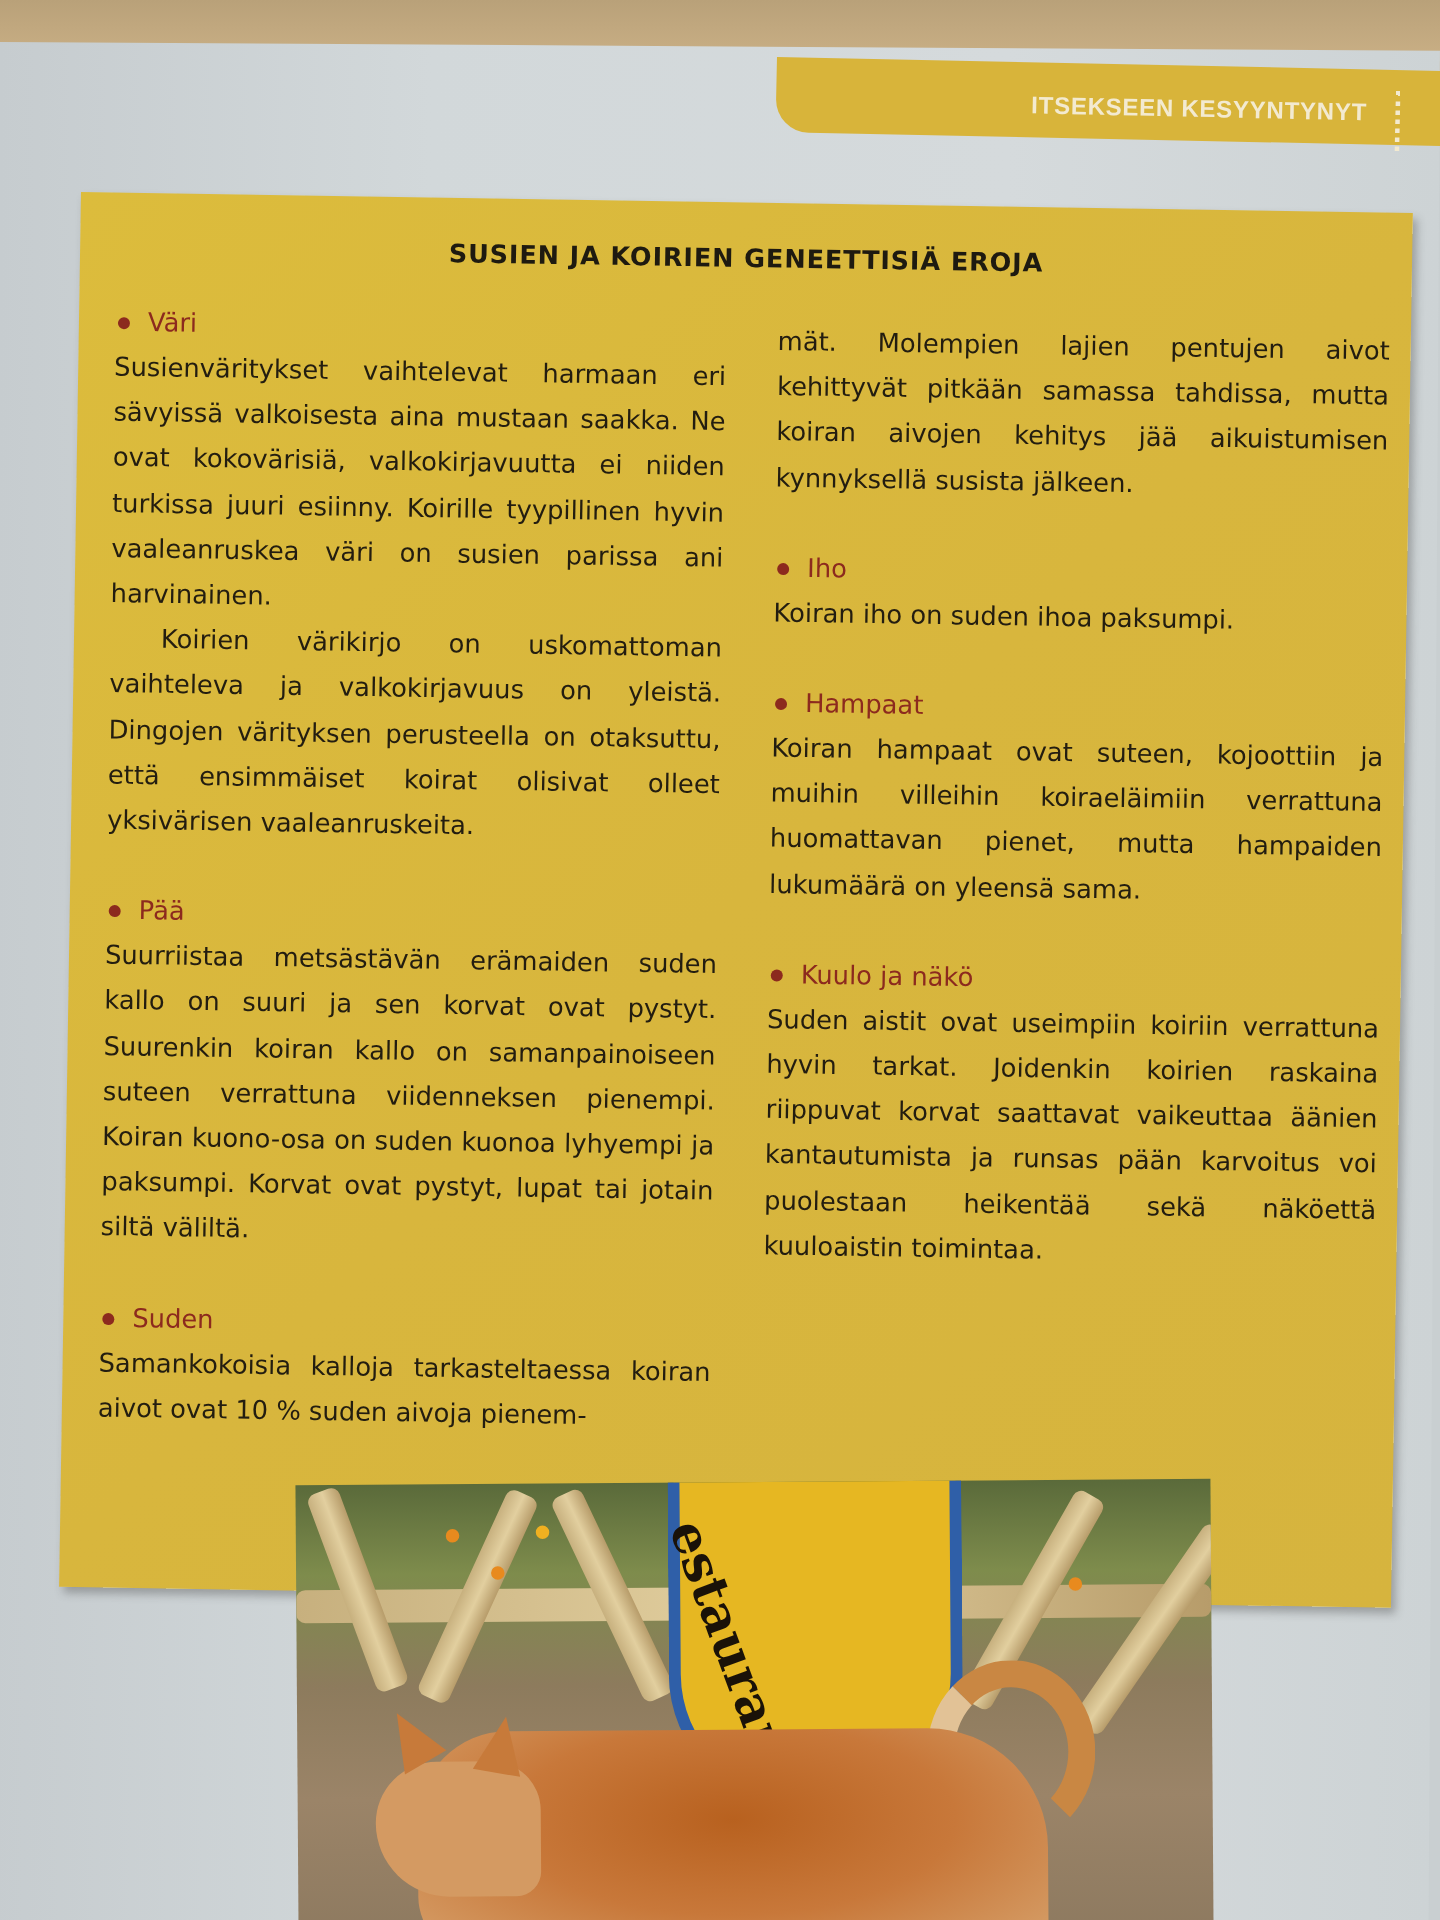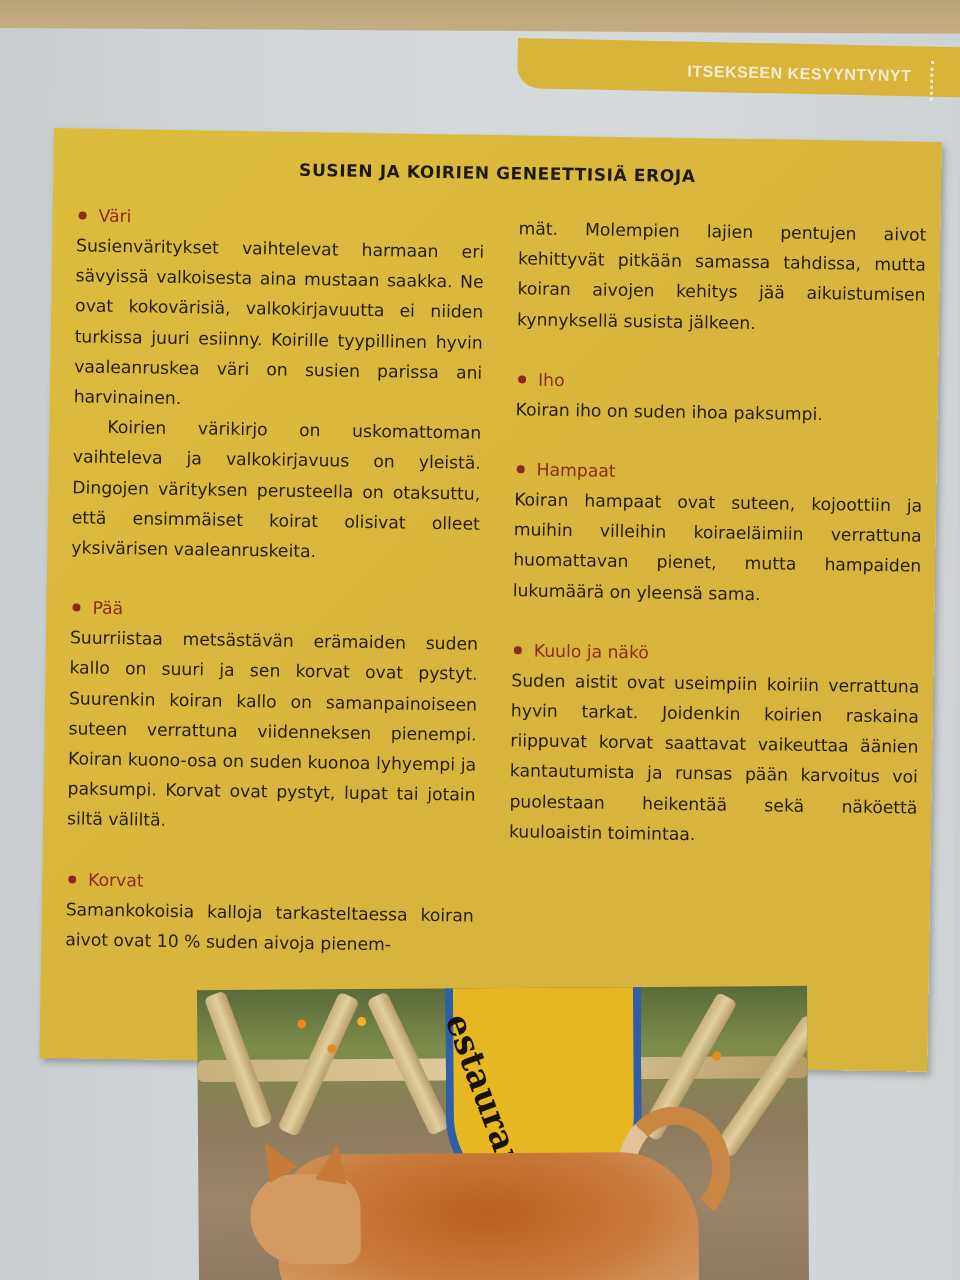--- a/index.html
+++ b/index.html
@@ -131,21 +131,21 @@
       <div class="section-heading">
         <span class="bullet-icon"></span>
         <span>Pää</span>
       </div>
       <p class="para">Suurriistaa metsästävän erämaiden suden kallo on suuri ja sen korvat ovat pystyt. Suurenkin koiran kallo on samanpainoiseen suteen verrattuna viidenneksen pienempi. Koiran kuono-osa on suden kuonoa lyhyempi ja paksumpi. Korvat ovat pystyt, lupat tai jotain siltä väliltä.</p>
     </div>
 
     <div class="section">
       <div class="section-heading">
         <span class="bullet-icon"></span>
-        <span>Korvat</span>
+        <span>Suden</span>
       </div>
       <p class="para">Samankokoisia kalloja tarkasteltaessa koiran aivot ovat 10 % suden aivoja pienem-</p>
     </div>
   </div>
 
   <div class="col col-right">
     <div class="section">
       <p class="para">mät. Molempien lajien pentujen aivot kehittyvät pitkään samassa tahdissa, mutta koiran aivojen kehitys jää aikuistumisen kynnyksellä susista jälkeen.</p>
     </div>
 

